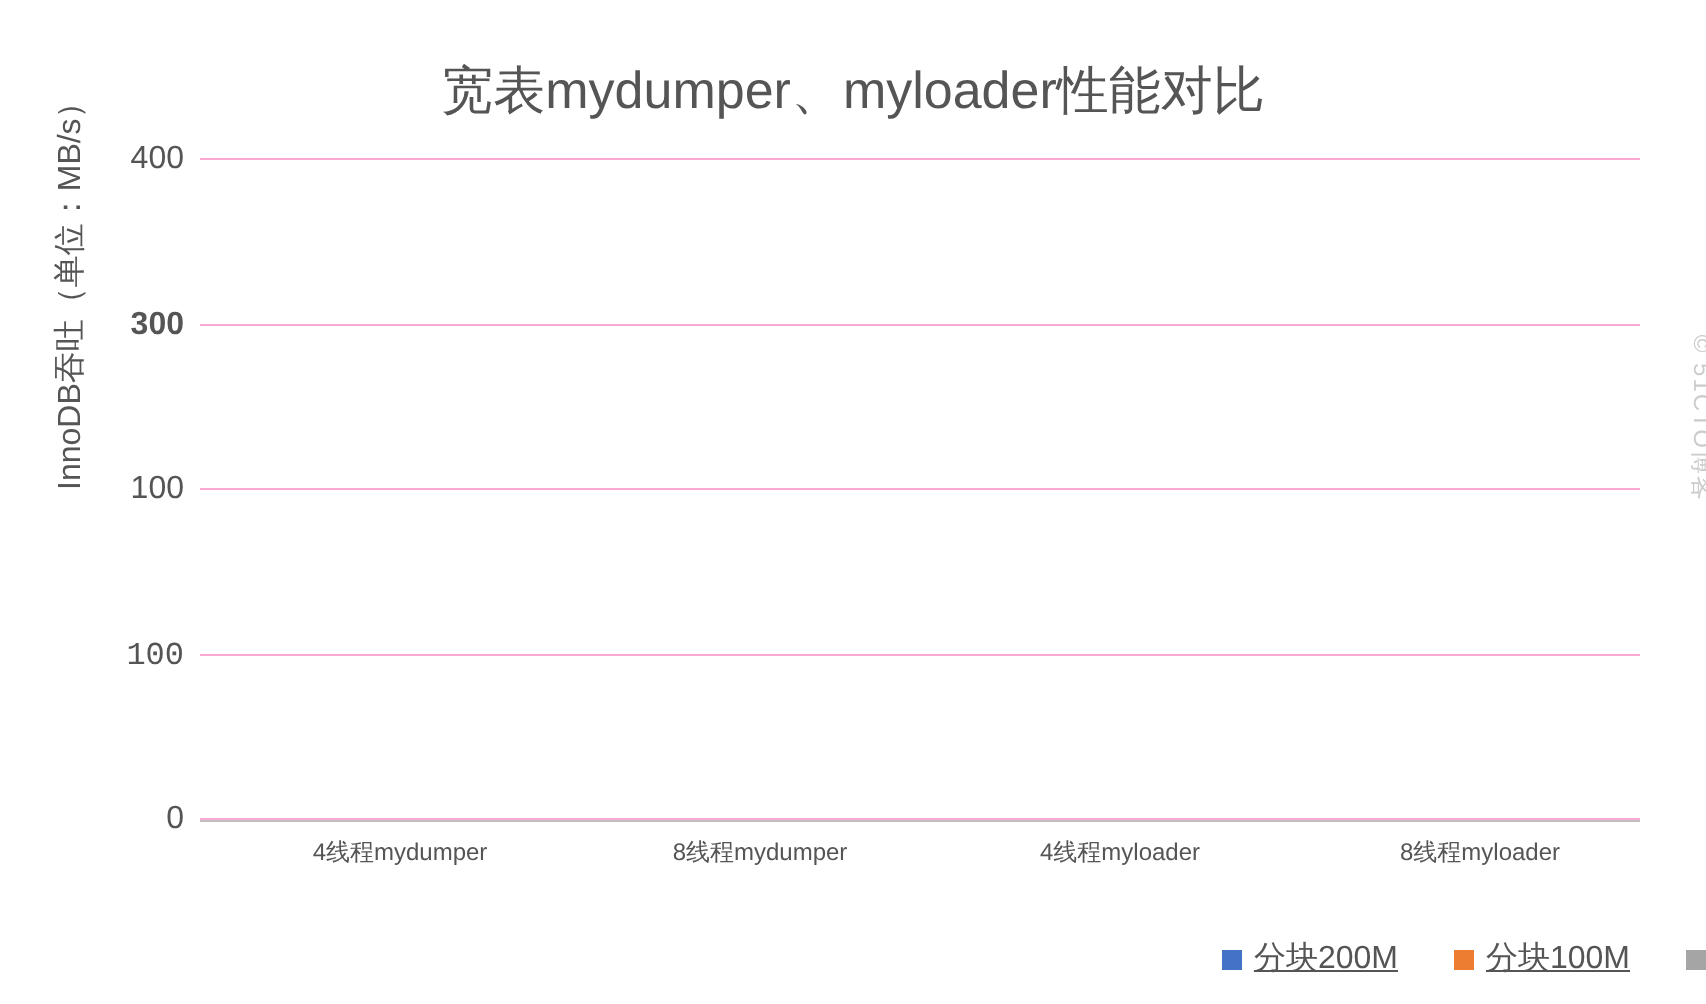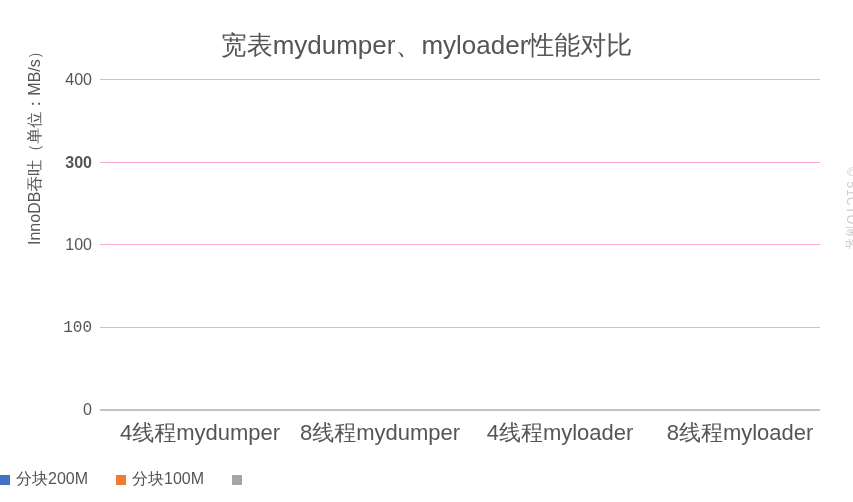--- a/index.html
+++ b/index.html
@@ -66,34 +66,35 @@
   }
   .bar {
     width: 38px;
   }
   .x-tick-label {
     position: absolute;
     top: 100%;
     margin-top: 8px;
     width: 100%;
     text-align: center;
-    font-size: 22px;
+    font-size: 12px;
     color: #555;
     white-space: nowrap;
   }
   .legend {
     position: absolute;
     bottom: 12px;
     left: 0;
     width: 100%;
     display: flex;
-    justify-content: flex-start;
+    justify-content: flex-end;
     gap: 28px;
     font-size: 16px;
     color: #555;
+    text-decoration: underline;
   }
   .legend-item {
     display: flex;
     align-items: center;
     gap: 6px;
   }
   .legend-swatch {
     width: 10px;
     height: 10px;
   }

